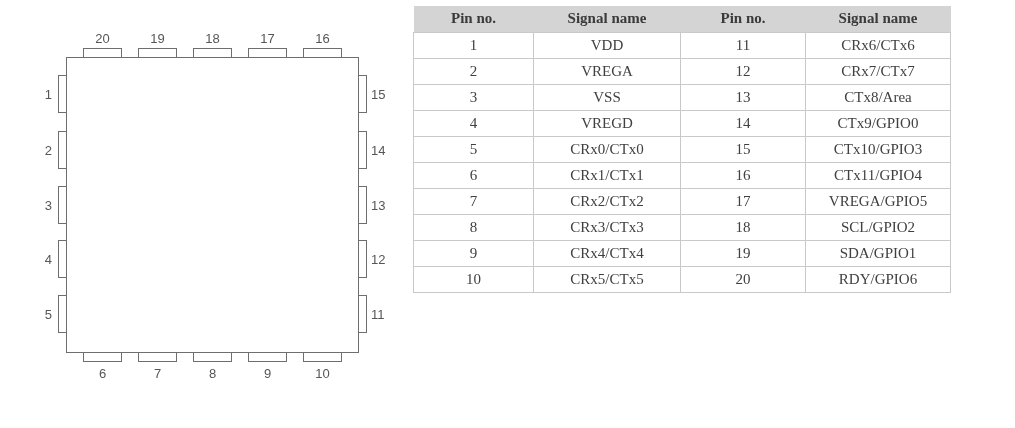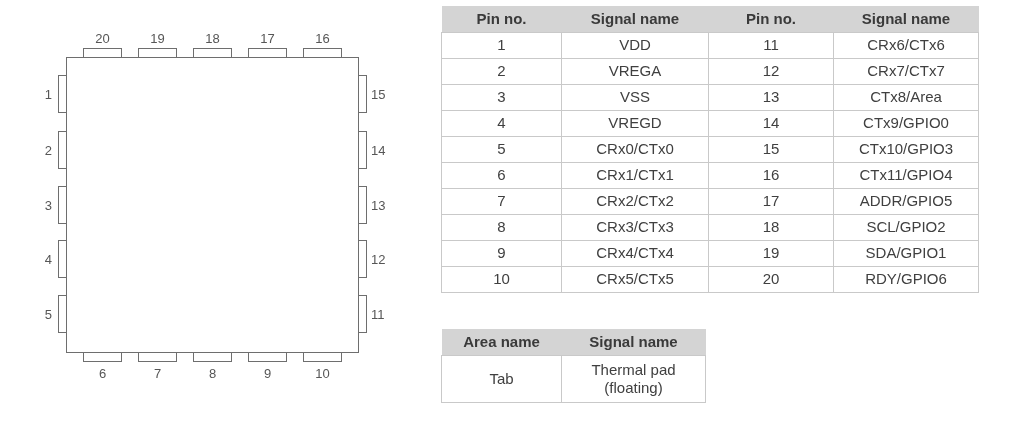--- a/index.html
+++ b/index.html
@@ -22,22 +22,21 @@
   .pin-num {
     position:absolute; font-size:13px; color:#565656; line-height:15px;
   }
   .pin-num.t, .pin-num.b { width:39px; text-align:center; }
   .pin-num.l { width:24px; text-align:right; }
   .pin-num.r { width:26px; text-align:left; }
 
   
   table.data-table {
     position:absolute; border-collapse:collapse; table-layout:fixed;
-    font-family:Liberation Sans, sans-serif;
-    margin-left:28px;
+    font-family:Liberation Serif, serif;
   }
   table.data-table th {
     background:#d4d4d4; color:#3a3a3a; font-weight:bold; font-size:15px;
     height:26px; text-align:center; padding:0 2px; border:none;
   }
   table.data-table td {
     background:#ffffff; color:#404040; font-size:15px; height:26px;
     text-align:center; padding:0 2px; border:1px solid #c9c9c9;
     line-height:18px;
   }
@@ -147,21 +146,21 @@
       <tr>
         <td>6</td>
         <td>CRx1/CTx1</td>
         <td>16</td>
         <td>CTx11/GPIO4</td>
       </tr>
       <tr>
         <td>7</td>
         <td>CRx2/CTx2</td>
         <td>17</td>
-        <td>ADDR/GPIO5</td>
+        <td>VREGA/GPIO5</td>
       </tr>
       <tr>
         <td>8</td>
         <td>CRx3/CTx3</td>
         <td>18</td>
         <td>SCL/GPIO2</td>
       </tr>
       <tr>
         <td>9</td>
         <td>CRx4/CTx4</td>
@@ -170,32 +169,14 @@
       </tr>
       <tr>
         <td>10</td>
         <td>CRx5/CTx5</td>
         <td>20</td>
         <td>RDY/GPIO6</td>
       </tr>
     </tbody>
   </table>
 
-  <table class="data-table" id="area-table">
-    <colgroup>
-        <col style="width:120px">
-        <col style="width:144px">
-      </colgroup>
-    <thead>
-      <tr>
-        <th>Area name</th>
-        <th>Signal name</th>
-      </tr>
-    </thead>
-    <tbody>
-      <tr>
-        <td class="tall">Tab</td>
-        <td class="tall">Thermal pad (floating)</td>
-      </tr>
-    </tbody>
-  </table>
 
 </div>
 
 </body></html>

